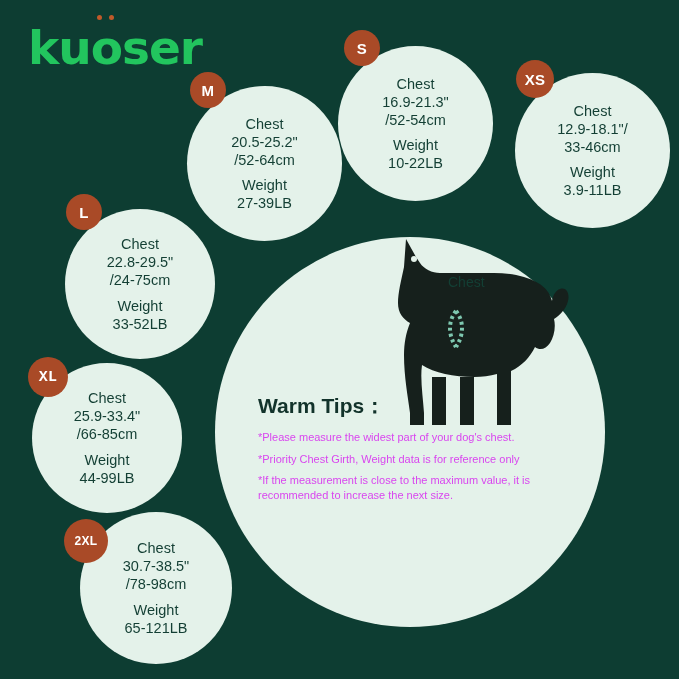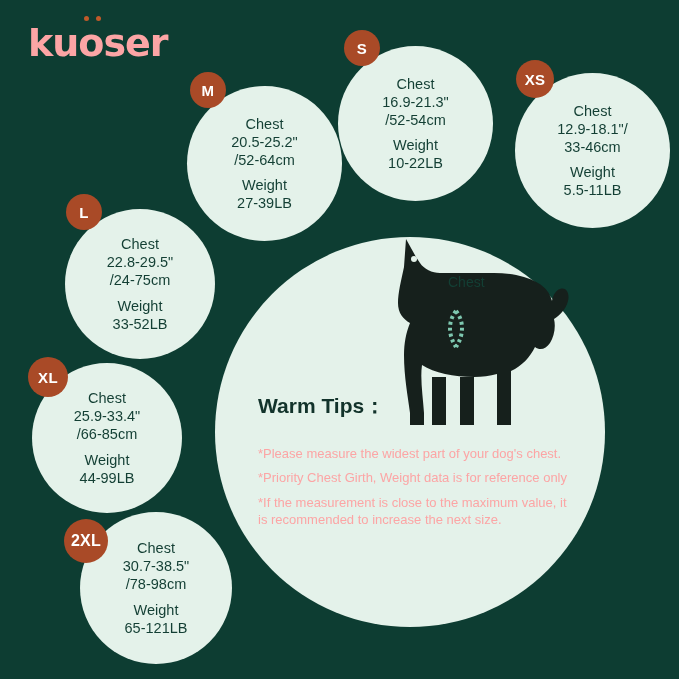--- a/index.html
+++ b/index.html
@@ -18,22 +18,22 @@
     width: 679px;
     height: 679px;
     background: #0d3d32;
   }
 
   
   #brand {
     position: absolute;
     left: 28px;
     top: 24px;
-    color: #fca5a5;
-    font-size: 38px;
+    color: #22c55e;
+    font-size: 47px;
     font-weight: bold;
     letter-spacing: -1px;
     font-family: "DejaVu Sans", sans-serif;
     line-height: 1;
   }
   #brand .umlaut {
     position: relative;
   }
   #brand .umlaut::after {
     content: "";
@@ -79,33 +79,33 @@
   #tips {
     position: absolute;
     left: 258px;
     top: 392px;
     width: 320px;
     color: #123c32;
   }
   #tips-title {
     font-size: 21px;
     font-weight: bold;
-    margin-bottom: 25px;
+    margin-bottom: 10px;
     color: #12332b;
   }
   #tips ul {
     margin: 0;
     padding: 0;
     list-style: none;
   }
   #tips li {
-    font-size: 13px;
+    font-size: 11px;
     line-height: 1.33;
     margin-bottom: 7px;
-    color: #fca5a5;
+    color: #d946ef;
   }
 
   
   .bubble {
     position: absolute;
     border-radius: 50%;
     background: #e4f2ea;
     color: #133f34;
     text-align: center;
     display: flex;
@@ -196,21 +196,21 @@
   <div class="badge" style="left:190px; top:72px; width:36px; height:36px;">
     <span>M</span>
   </div>
 
   <div class="bubble" style="left:515px; top:73px; width:155px; height:155px;">
     <div class="line">Chest</div>
     <div class="line">12.9-18.1"/</div>
     <div class="line">33-46cm</div>
     <div class="gap"></div>
     <div class="line">Weight</div>
-    <div class="line">5.5-11LB</div>
+    <div class="line">3.9-11LB</div>
   </div>
   <div class="badge" style="left:516px; top:60px; width:38px; height:38px;">
     <span>XS</span>
   </div>
 
   <div class="bubble" style="left:65px; top:209px; width:150px; height:150px;">
     <div class="line">Chest</div>
     <div class="line">22.8-29.5"</div>
     <div class="line">/24-75cm</div>
     <div class="gap"></div>
@@ -222,29 +222,29 @@
   </div>
 
   <div class="bubble" style="left:32px; top:363px; width:150px; height:150px;">
     <div class="line">Chest</div>
     <div class="line">25.9-33.4"</div>
     <div class="line">/66-85cm</div>
     <div class="gap"></div>
     <div class="line">Weight</div>
     <div class="line">44-99LB</div>
   </div>
-  <div class="badge" style="left:28px; top:357px; width:40px; height:40px;">
+  <div class="badge" style="left:28px; top:357px; width:40px; height:40px;font-family:Liberation Mono, monospace;">
     <span>XL</span>
   </div>
 
   <div class="bubble" style="left:80px; top:512px; width:152px; height:152px;">
     <div class="line">Chest</div>
     <div class="line">30.7-38.5"</div>
     <div class="line">/78-98cm</div>
     <div class="gap"></div>
     <div class="line">Weight</div>
     <div class="line">65-121LB</div>
   </div>
-  <div class="badge" style="left:64px; top:519px; width:44px; height:44px; font-size:16px;justify-content:center;">
+  <div class="badge" style="left:64px; top:519px; width:44px; height:44px; font-size:12px;justify-content:center;">
     <span>2XL</span>
   </div>
 
 </div>
 
 </body></html>

